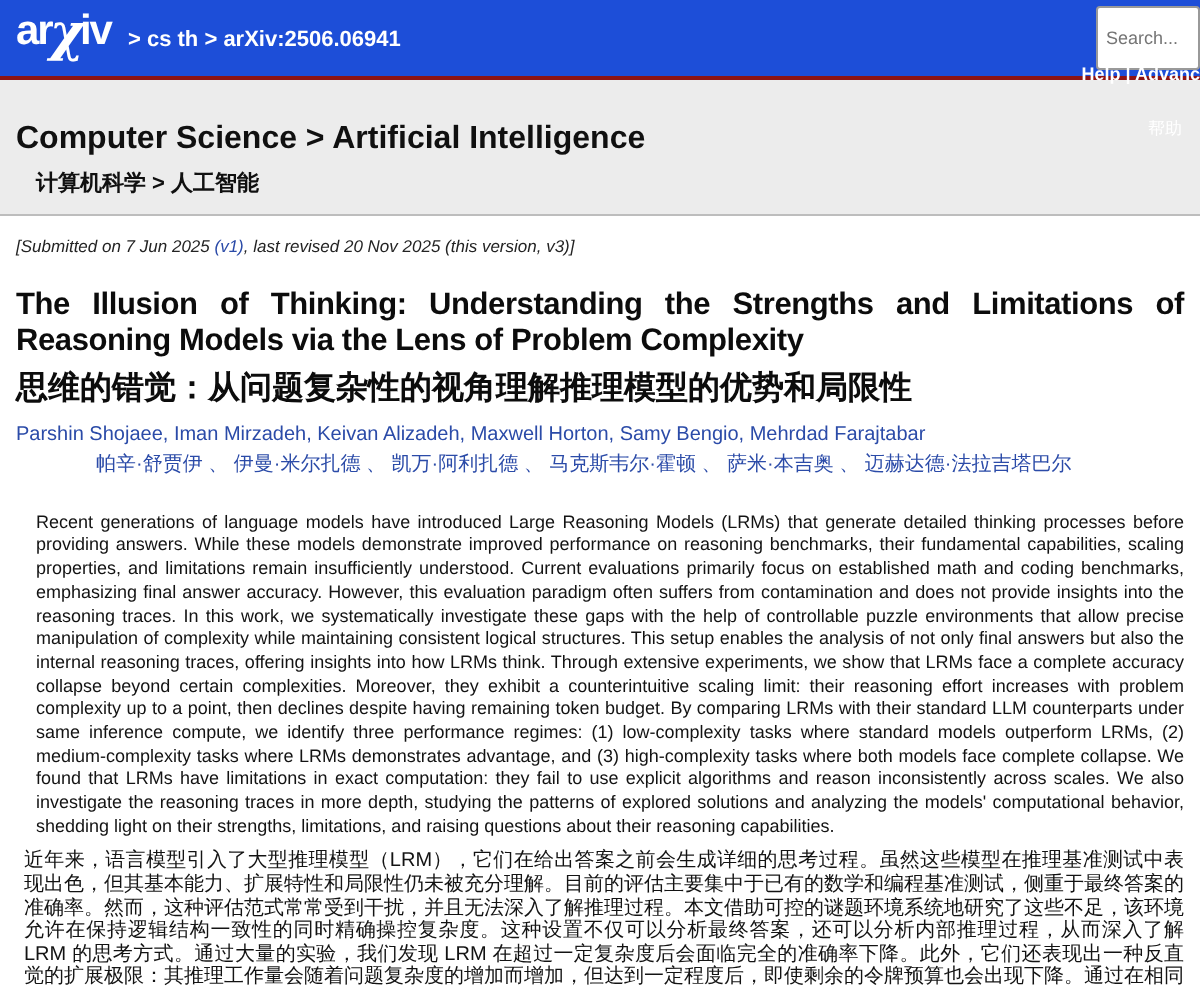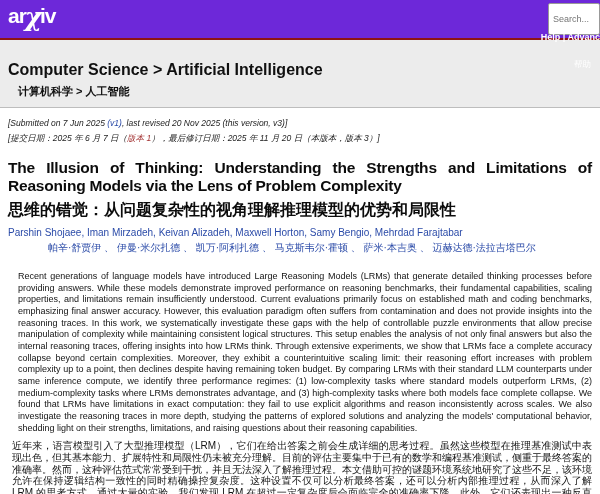--- a/index.html
+++ b/index.html
@@ -8,21 +8,21 @@
     width: 600px; height: 494px;
     font-family: "Liberation Sans", sans-serif;
     background: #fff; color: #111;
     overflow: hidden;
   }
 
   
   .header {
     position: relative;
     height: 40px;
-    background: #6d28d9;
+    background: #1d4ed8;
     border-bottom: 2px solid #8d1414;
     color: #fff;
   }
   .logo {
     position: absolute; left: 8px; top: 5px;
     font-weight: bold; font-size: 21px; letter-spacing: -1px;
     color: #fff; cursor: pointer; line-height: 1;
   }
   .logo .chi {
     font-family: "DejaVu Serif", serif;
@@ -96,39 +96,37 @@
     text-align: justify; margin: 6px 0 0 4px;
   }
 </style>
 </head>
 <body>
 
 <div class="header">
   <div class="logo">
     <span>ar</span><span class="chi">χ</span><span>iv</span>
   </div>
+  <div class="breadcrumb">&gt; cs  th &gt; arXiv:2506.06941</div>
   <input class="search-input" type="text" placeholder="Search..." style="">
   <div class="help-line">Help | Advanc</div>
   <div class="help-zh">帮助</div>
 </div>
 
 <div class="subject-band">
   <div class="subject-en">Computer Science &gt; Artificial Intelligence</div>
   <div class="subject-zh">计算机科学 &gt; 人工智能</div>
 </div>
 
 <div class="content">
 
   <div class="dateline">
     <span>[Submitted on 7 Jun 2025 </span><span class="link-blue">(v1)</span><span>, last revised 20 Nov 2025 (this version, v3)]</span>
   </div>
 
-  <div class="dateline">
-    <span>[提交日期：2025 年 6 月 7 日（</span><span class="link-red">版本 1</span><span>），最后修订日期：2025 年 11 月 20 日（本版本，版本 3）]</span>
-  </div>
 
   <h1 class="title-en">The Illusion of Thinking: Understanding the Strengths and Limitations of Reasoning Models via the Lens of Problem Complexity</h1>
   <div class="title-zh">思维的错觉：从问题复杂性的视角理解推理模型的优势和局限性</div>
 
   <div class="authors-en">Parshin Shojaee, Iman Mirzadeh, Keivan Alizadeh, Maxwell Horton, Samy Bengio, Mehrdad Farajtabar</div>
   <div class="authors-zh">帕辛·舒贾伊 、 伊曼·米尔扎德 、 凯万·阿利扎德 、 马克斯韦尔·霍顿 、 萨米·本吉奥 、 迈赫达德·法拉吉塔巴尔</div>
 
   <p class="abstract-en">Recent generations of language models have introduced Large Reasoning Models (LRMs) that generate detailed thinking processes before providing answers. While these models demonstrate improved performance on reasoning benchmarks, their fundamental capabilities, scaling properties, and limitations remain insufficiently understood. Current evaluations primarily focus on established math and coding benchmarks, emphasizing final answer accuracy. However, this evaluation paradigm often suffers from contamination and does not provide insights into the reasoning traces. In this work, we systematically investigate these gaps with the help of controllable puzzle environments that allow precise manipulation of complexity while maintaining consistent logical structures. This setup enables the analysis of not only final answers but also the internal reasoning traces, offering insights into how LRMs think. Through extensive experiments, we show that LRMs face a complete accuracy collapse beyond certain complexities. Moreover, they exhibit a counterintuitive scaling limit: their reasoning effort increases with problem complexity up to a point, then declines despite having remaining token budget. By comparing LRMs with their standard LLM counterparts under same inference compute, we identify three performance regimes: (1) low-complexity tasks where standard models outperform LRMs, (2) medium-complexity tasks where LRMs demonstrates advantage, and (3) high-complexity tasks where both models face complete collapse. We found that LRMs have limitations in exact computation: they fail to use explicit algorithms and reason inconsistently across scales. We also investigate the reasoning traces in more depth, studying the patterns of explored solutions and analyzing the models' computational behavior, shedding light on their strengths, limitations, and raising questions about their reasoning capabilities.</p>
   <p class="abstract-zh">近年来，语言模型引入了大型推理模型（LRM），它们在给出答案之前会生成详细的思考过程。虽然这些模型在推理基准测试中表现出色，但其基本能力、扩展特性和局限性仍未被充分理解。目前的评估主要集中于已有的数学和编程基准测试，侧重于最终答案的准确率。然而，这种评估范式常常受到干扰，并且无法深入了解推理过程。本文借助可控的谜题环境系统地研究了这些不足，该环境允许在保持逻辑结构一致性的同时精确操控复杂度。这种设置不仅可以分析最终答案，还可以分析内部推理过程，从而深入了解 LRM 的思考方式。通过大量的实验，我们发现 LRM 在超过一定复杂度后会面临完全的准确率下降。此外，它们还表现出一种反直觉的扩展极限：其推理工作量会随着问题复杂度的增加而增加，但达到一定程度后，即使剩余的令牌预算也会出现下降。通过在相同推理计算量下比较 LRM 和其对应的标准 LLM 模型，我们识别出三种性能区间：(1) 低复杂度任务，标准模型优于 LRM；(2) 中等复杂度任务，LRM 展现优势；(3) 高复杂度任务，两种模型均完全失效。我们发现 LRM 在精确计算方面存在局限性：它们未能使用显式算法，并且在不同尺度下推理不一致。我们还深入研究了推理轨迹，研究了探索解决方案的模式，分析了模型的计算行为，揭示了它们的优势和局限性，并提出了关于它们推理能力的问题。</p>
 

